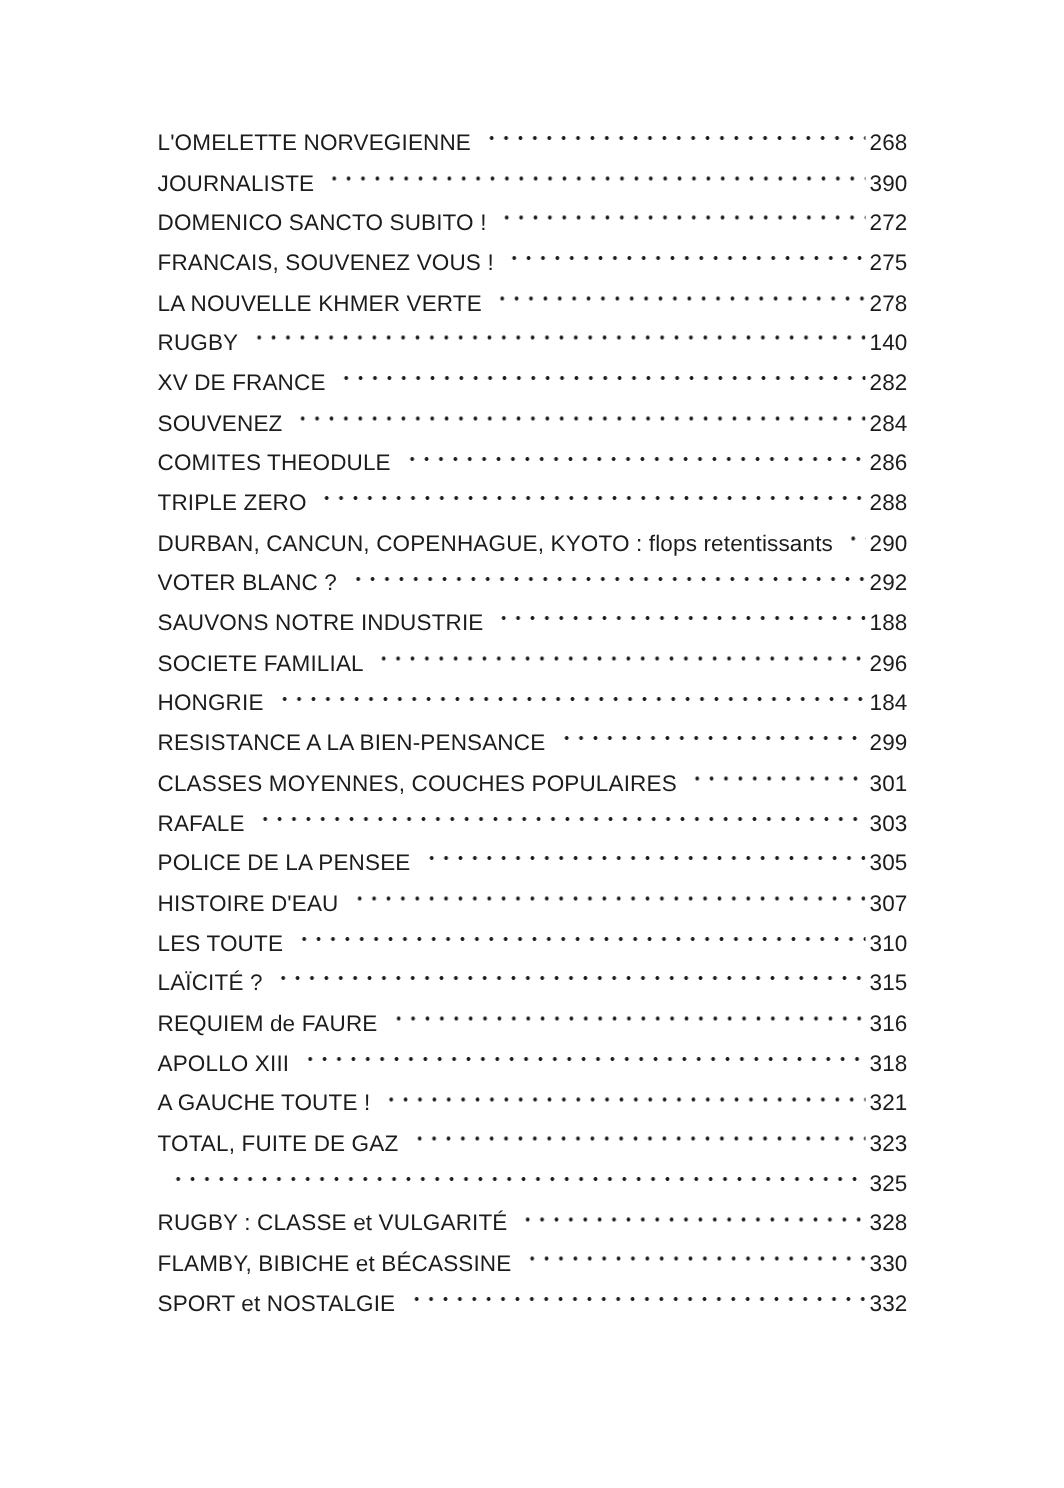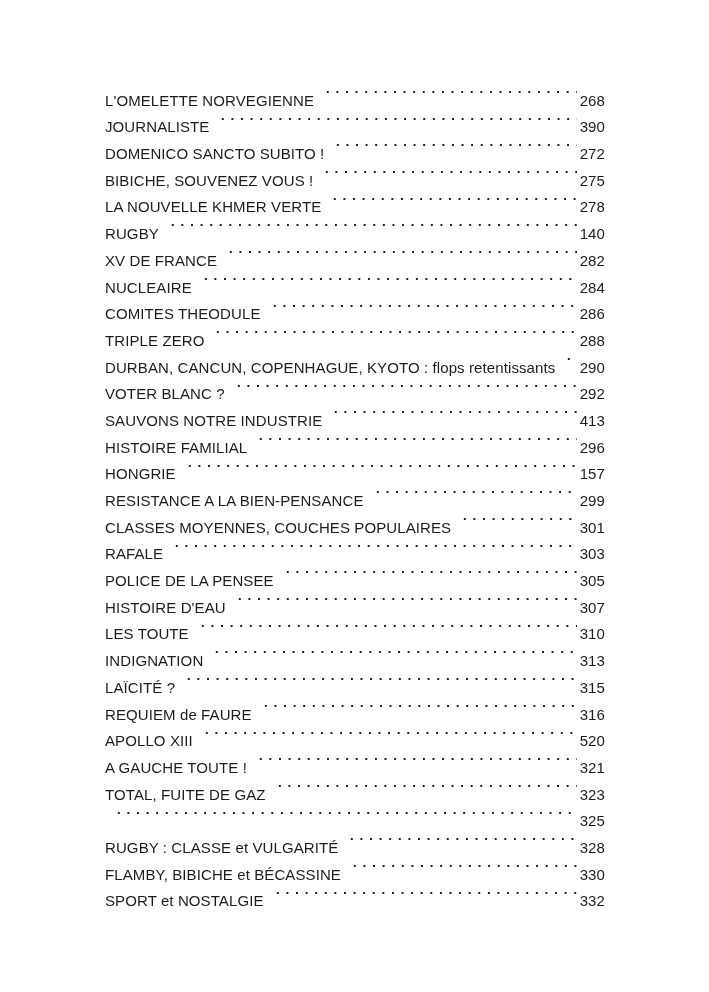--- a/index.html
+++ b/index.html
@@ -16,21 +16,21 @@
     overflow: hidden;
   }
   .toc {
     position: absolute;
     left: 105px;
     top: 82px;
     width: 500px;
   }
   .row {
     display: flex;
-    align-items: flex-end;
+    align-items: center;
     height: 26.7px;
     font-size: 15px;
     letter-spacing: 0.1px;
   }
   .title {
     white-space: nowrap;
     flex: 0 0 auto;
   }
   .leader {
     flex: 1 1 auto;
@@ -66,21 +66,21 @@
     <span class="num">390</span>
   </div>
 
   <div class="row">
     <span class="title">DOMENICO SANCTO SUBITO !</span>
     <span class="leader"></span>
     <span class="num">272</span>
   </div>
 
   <div class="row">
-    <span class="title">BIBICHE, SOUVENEZ VOUS !</span>
+    <span class="title">FRANCAIS, SOUVENEZ VOUS !</span>
     <span class="leader"></span>
     <span class="num">275</span>
   </div>
 
   <div class="row">
     <span class="title">LA NOUVELLE KHMER VERTE</span>
     <span class="leader"></span>
     <span class="num">278</span>
   </div>
 
@@ -90,21 +90,21 @@
     <span class="num">140</span>
   </div>
 
   <div class="row">
     <span class="title">XV DE FRANCE</span>
     <span class="leader"></span>
     <span class="num">282</span>
   </div>
 
   <div class="row">
-    <span class="title">NUCLEAIRE</span>
+    <span class="title">SOUVENEZ</span>
     <span class="leader"></span>
     <span class="num">284</span>
   </div>
 
   <div class="row">
     <span class="title">COMITES THEODULE</span>
     <span class="leader"></span>
     <span class="num">286</span>
   </div>
 
@@ -122,33 +122,33 @@
 
   <div class="row">
     <span class="title">VOTER BLANC ?</span>
     <span class="leader"></span>
     <span class="num">292</span>
   </div>
 
   <div class="row">
     <span class="title">SAUVONS NOTRE INDUSTRIE</span>
     <span class="leader"></span>
-    <span class="num">413</span>
-  </div>
-
-  <div class="row">
-    <span class="title">HISTOIRE FAMILIAL</span>
+    <span class="num">188</span>
+  </div>
+
+  <div class="row">
+    <span class="title">SOCIETE FAMILIAL</span>
     <span class="leader"></span>
     <span class="num">296</span>
   </div>
 
   <div class="row">
     <span class="title">HONGRIE</span>
     <span class="leader"></span>
-    <span class="num">157</span>
+    <span class="num">184</span>
   </div>
 
   <div class="row">
     <span class="title">RESISTANCE A LA BIEN-PENSANCE</span>
     <span class="leader"></span>
     <span class="num">299</span>
   </div>
 
   <div class="row">
     <span class="title">CLASSES MOYENNES, COUCHES POPULAIRES</span>
@@ -173,42 +173,37 @@
     <span class="leader"></span>
     <span class="num">307</span>
   </div>
 
   <div class="row">
     <span class="title">LES TOUTE</span>
     <span class="leader"></span>
     <span class="num">310</span>
   </div>
 
-  <div class="row">
-    <span class="title">INDIGNATION</span>
-    <span class="leader"></span>
-    <span class="num">313</span>
-  </div>
 
   <div class="row">
     <span class="title">LAÏCITÉ ?</span>
     <span class="leader"></span>
     <span class="num">315</span>
   </div>
 
   <div class="row">
     <span class="title">REQUIEM de FAURE</span>
     <span class="leader"></span>
     <span class="num">316</span>
   </div>
 
   <div class="row">
     <span class="title">APOLLO XIII</span>
     <span class="leader"></span>
-    <span class="num">520</span>
+    <span class="num">318</span>
   </div>
 
   <div class="row">
     <span class="title">A GAUCHE TOUTE !</span>
     <span class="leader"></span>
     <span class="num">321</span>
   </div>
 
   <div class="row">
     <span class="title">TOTAL, FUITE DE GAZ</span>

